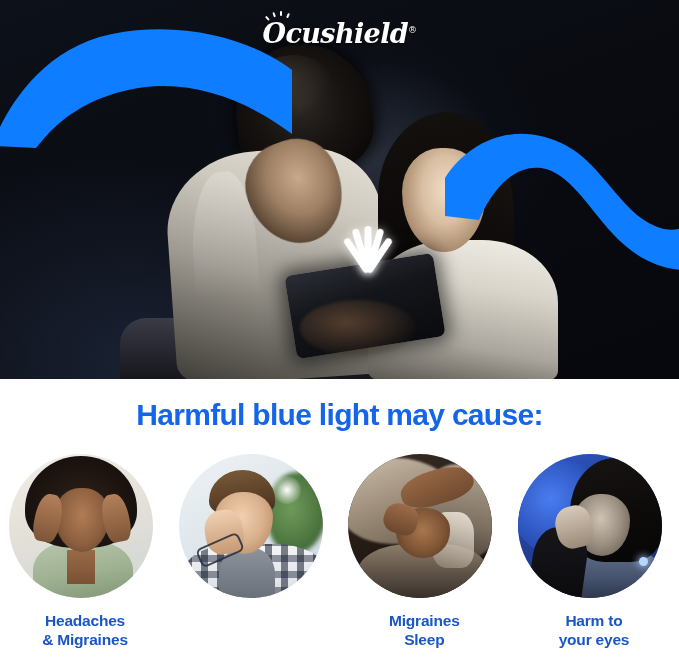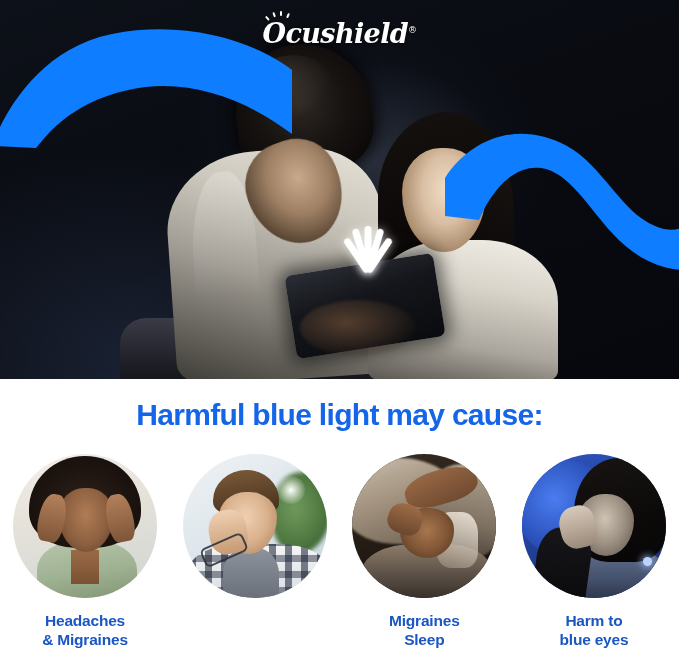--- a/index.html
+++ b/index.html
@@ -157,21 +157,21 @@
     color:#1565e8;
     padding-top:19px;
     white-space:nowrap;
   }
 
   .cards {
     position:absolute; top:75px; left:0; right:0;
     display:flex; justify-content:space-between;
     padding:0 9px;
   }
-  .card { width:152px; display:flex; flex-direction:column; align-items:center; }
+  .card { width:152px; display:flex; flex-direction:column; }
 
   .circle {
     width:144px; height:144px; border-radius:50%;
     overflow:hidden; position:relative;
   }
 
   
   .c1 { background:linear-gradient(165deg,#f2efe9 0%,#e6e2da 40%,#cfd4d2 100%); }
   .c1 .hair {
     position:absolute; left:16px; top:2px; width:112px; height:92px;
@@ -442,18 +442,18 @@
         <div class="circle c4">
           <span class="glowblue"></span>
           <span class="body"></span>
           <span class="hair"></span>
           <span class="face"></span>
           <span class="sleeve"></span>
           <span class="hand"></span>
           <span class="dot"></span>
         </div>
         <div class="caption">Harm to
-blue eyes</div>
+your eyes</div>
       </div>
 
     </div>
   </div>
 </div>
 
 </body></html>

